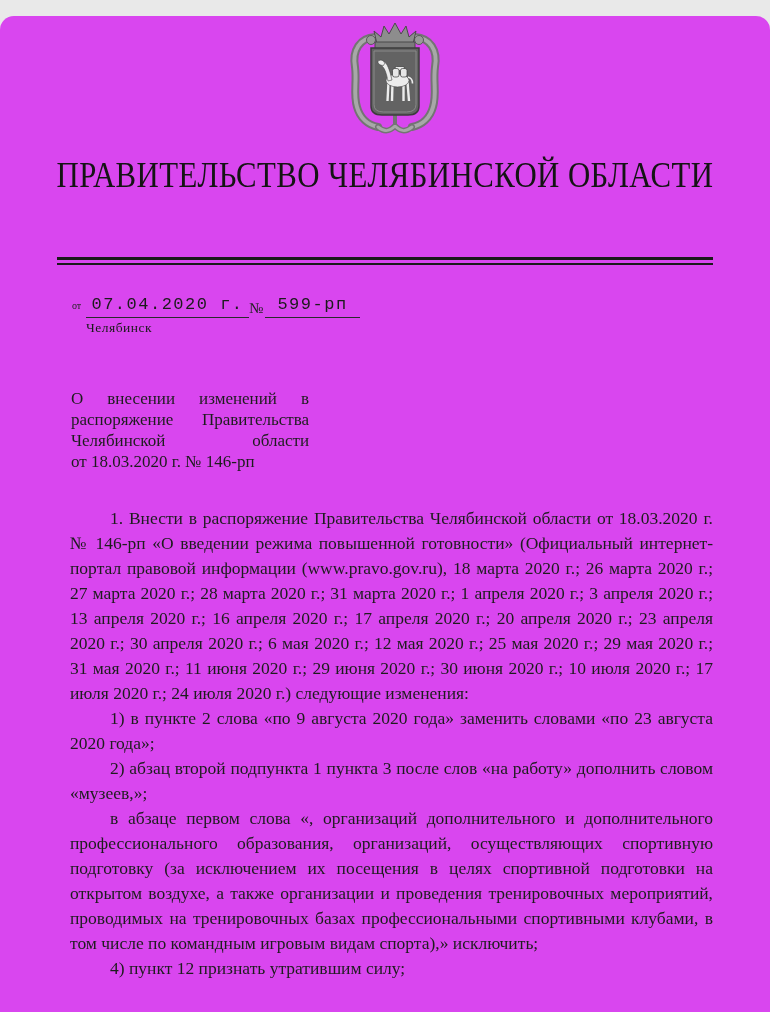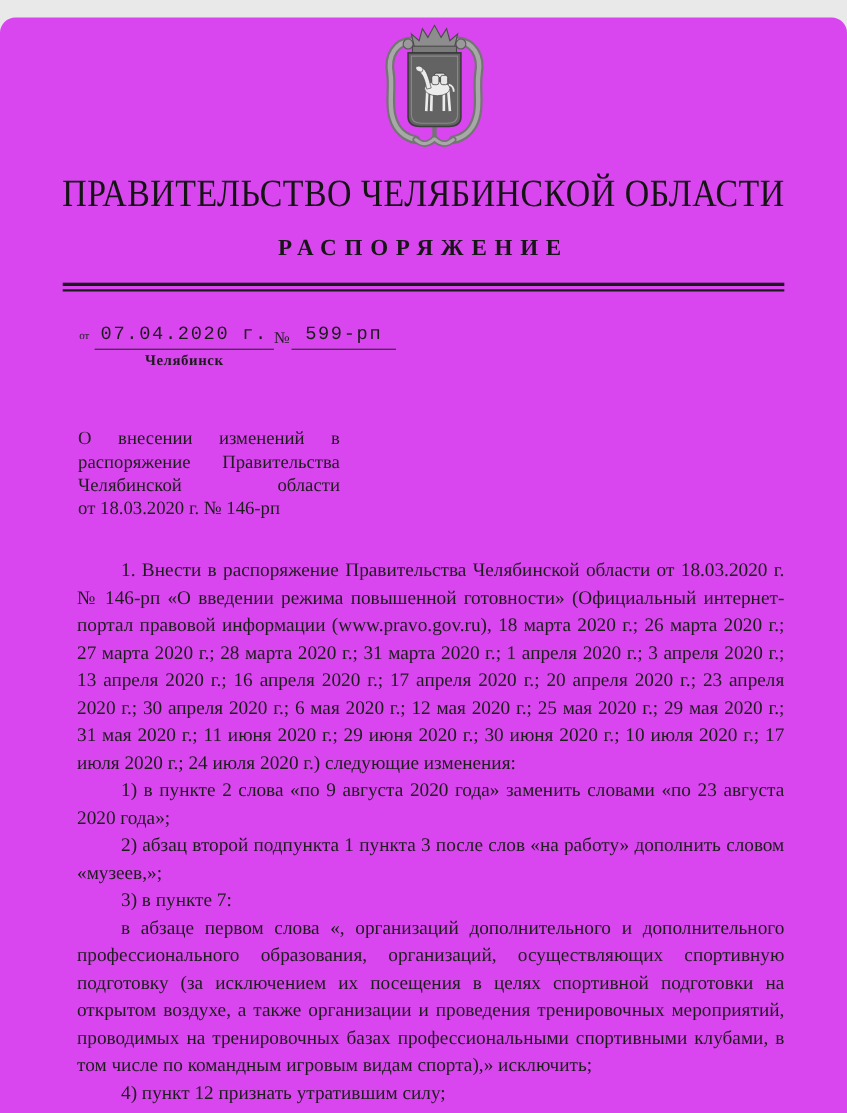--- a/index.html
+++ b/index.html
@@ -72,23 +72,22 @@
     line-height: 24px;
     white-space: nowrap;
   }
   .date-box { left: 86px;  width: 163px; }
   .num-box  { left: 265px; width: 95px;  }
   .city {
     position: absolute;
     left: 86px;
     top: 304px;
     width: 163px;
-    text-align: center;
     font-size: 13.5px;
-    font-weight: bold;
+    font-weight: normal;
     letter-spacing: 0.5px;
     color: #1b1b1b;
   }
   .subject {
     position: absolute;
     left: 71px;
     top: 372px;
     width: 238px;
     font-size: 17px;
     line-height: 21px;
@@ -142,38 +141,36 @@
         <path d="M40,59 C38.5,52 37,47 34.5,44.5 C32,42 32.5,38.5 35.5,39.5 C38.5,40.5 40.5,45 42.5,52 L44,58 Z" fill="#ececec" stroke="#444444" stroke-width="0.6"></path>
         <path d="M35.5,43.5 C33,43.5 30.5,42.5 30,40.5 C29.6,38.8 31.5,37.8 33.5,38.2 C35.5,38.6 36.5,40 36.5,41.5 Z" fill="#ececec" stroke="#444444" stroke-width="0.6"></path>
         <rect x="47" y="44.5" width="9.5" height="4" rx="1.5" fill="#e6e6e6" stroke="#3a3a3a" stroke-width="0.7"></rect>
         <rect x="44.5" y="46.5" width="6.5" height="8.5" rx="2" fill="#e6e6e6" stroke="#3a3a3a" stroke-width="0.7"></rect>
         <rect x="52.5" y="46.5" width="6.5" height="8.5" rx="2" fill="#e6e6e6" stroke="#3a3a3a" stroke-width="0.7"></rect>
       </g>
     </svg>
   </div>
 
   <div class="org-name">ПРАВИТЕЛЬСТВО ЧЕЛЯБИНСКОЙ ОБЛАСТИ</div>
-  <div class="doc-type">РАСПОРЯЖЕНИЕ</div>
   <div class="rule"></div>
 
   <span class="req req-ot">от</span>
   <span class="fill-line date-box">07.04.2020 г.</span>
   <span class="req req-num-sign">№</span>
   <span class="fill-line num-box">599-рп</span>
   <div class="city">Челябинск</div>
 
   <div class="subject">
     <div class="subject-line">О внесении изменений в</div>
     <div class="subject-line">распоряжение Правительства</div>
     <div class="subject-line">Челябинской области</div>
     <div class="subject-line natural">от 18.03.2020 г. № 146-рп</div>
   </div>
 
   <div class="body-text">
       <p class="para">1. Внести в распоряжение Правительства Челябинской области от 18.03.2020 г. № 146-рп «О введении режима повышенной готовности» (Официальный интернет-портал правовой информации (www.pravo.gov.ru), 18 марта 2020 г.; 26 марта 2020 г.; 27 марта 2020 г.; 28 марта 2020 г.; 31 марта 2020 г.; 1 апреля 2020 г.; 3 апреля 2020 г.; 13 апреля 2020 г.; 16 апреля 2020 г.; 17 апреля 2020 г.; 20 апреля 2020 г.; 23 апреля 2020 г.; 30 апреля 2020 г.; 6 мая 2020 г.; 12 мая 2020 г.; 25 мая 2020 г.; 29 мая 2020 г.; 31 мая 2020 г.; 11 июня 2020 г.; 29 июня 2020 г.; 30 июня 2020 г.; 10 июля 2020 г.; 17 июля 2020 г.; 24 июля 2020 г.) следующие изменения:</p>
       <p class="para">1) в пункте 2 слова «по 9 августа 2020 года» заменить словами «по 23 августа 2020 года»;</p>
       <p class="para">2) абзац второй подпункта 1 пункта 3 после слов «на работу» дополнить словом «музеев,»;</p>
-      <p class="para">3) в пункте 7:</p>
       <p class="para">в абзаце первом слова «, организаций дополнительного и дополнительного профессионального образования, организаций, осуществляющих спортивную подготовку (за исключением их посещения в целях спортивной подготовки на открытом воздухе, а также организации и проведения тренировочных мероприятий, проводимых на тренировочных базах профессиональными спортивными клубами, в том числе по командным игровым видам спорта),» исключить;</p>
       <p class="para">4) пункт 12 признать утратившим силу;</p>
     </div>
 
 </div>
 
 </body></html>

